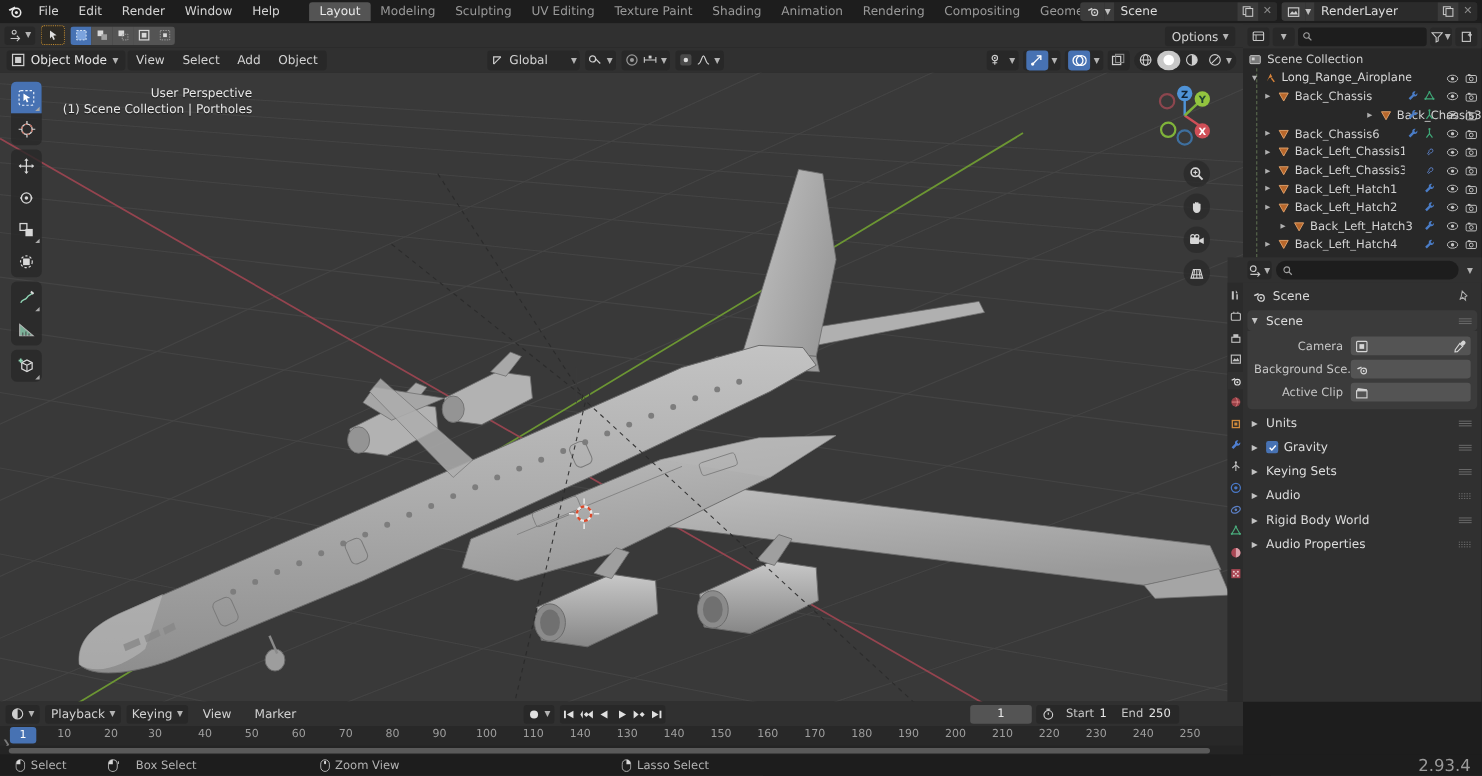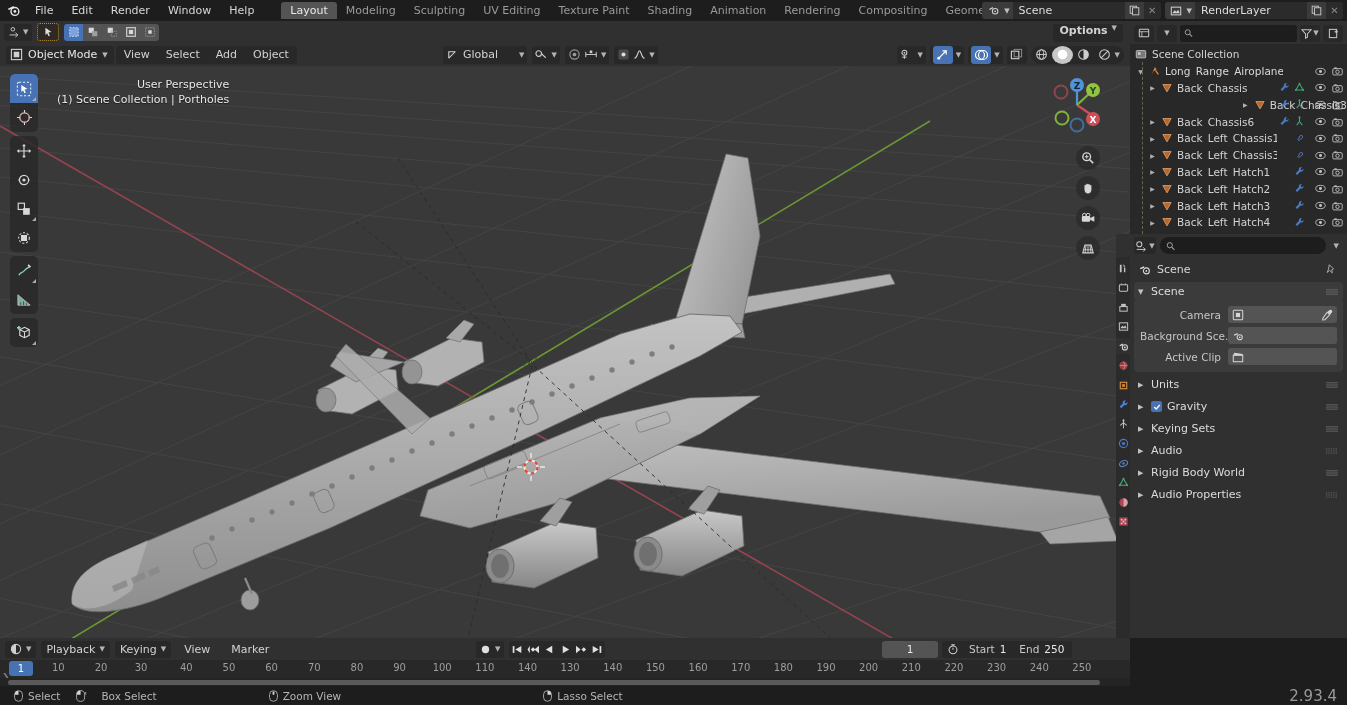--- a/index.html
+++ b/index.html
@@ -65,21 +65,21 @@
   .chev { font-size:7px; color:#b4b4b4; }
 
   .vp-center { position:absolute; left:443px; top:0; display:flex; align-items:center; height:23px; gap:5px;}
   .vp-right { position:absolute; right:6px; top:0; display:flex; align-items:center; height:23px; gap:4px;}
   .pill { display:flex;align-items:center; height:18px; background:#282828; border-radius:3px; padding:0 3px; gap:3px;}
   .ico-btn { width:20px;height:18px;display:flex;align-items:center;justify-content:center;border-radius:3px;}
   .ico-btn.on { background:#4772b3; }
   .shade-group { display:flex; height:18px; background:#282828; border-radius:9px; overflow:hidden;align-items:center;}
   .shade-cell { width:21px;height:18px;display:flex;align-items:center;justify-content:center;border-radius:50%;}
   .shade-cell.on { background:#c8c8c8; }
-  .opt-btn { height:18px; background:#282828; border-radius:3px; padding:0 6px; display:flex;align-items:flex-start;gap:4px;font-size:11px;color:#d2d2d2;font-weight:bold;}
+  .opt-btn { height:18px; background:#282828; border-radius:3px; padding:0 6px; display:flex;align-items:center;gap:4px;font-size:11px;color:#d2d2d2;}
 
   
   .viewport {
     position:absolute; left:0; top:66px; width:1130px; height:572px;
     background:#393939; overflow:hidden;text-align:right;
   }
   .vp-text { position:absolute; left:57px; top:11px; font-size:11px; color:#e8e8e8; line-height:15px; text-shadow:0 1px 1px rgba(0,0,0,.6); pointer-events:none;}
 
   .toolbar-left {
     position:absolute; left:10px; top:8px; width:28px;
@@ -957,21 +957,21 @@
                 <ellipse cx="7" cy="5" rx="6" ry="4" fill="none" stroke="#c8c8c8" stroke-width="1.1"></ellipse>
                 <circle cx="7" cy="5" r="1.9" fill="#c8c8c8"></circle>
               </svg>
               <svg width="11" height="10" viewBox="0 0 14 12">
                 <rect x="1" y="3" width="12" height="8" rx="1.5" fill="none" stroke="#c8c8c8" stroke-width="1.1"></rect>
                 <circle cx="7" cy="7" r="2.2" fill="none" stroke="#c8c8c8" stroke-width="1.1"></circle>
                 <rect x="3" y="1.4" width="3" height="1.6" fill="#c8c8c8"></rect>
               </svg>
             </span>
           </div>
-          <div class="ol-row" style="padding-left: 18px;">
+          <div class="ol-row" style="padding-left: 32px;">
             <span class="ol-disc">▶</span>
             <svg width="12" height="12" viewBox="0 0 14 14" style="margin:0 4px;">
               <path d="M2.2 3 L11.8 3 L7 11.5 Z" fill="#b8672b" stroke="#e0a26a" stroke-width="1"></path>
             </svg>
             <span class="ol-label" style="max-width:100px;">Back_Left_Hatch3</span>
             <span class="ol-mods">
               <svg width="11" height="11" viewBox="0 0 12 12">
                 <path d="M8.6 1.2 a2.5 2.5 0 0 0 -3.2 3.2 L1.7 8.1 L3.4 9.8 L7.1 6.1 a2.5 2.5 0 0 0 3.2 -3.2 L8.7 4.8 L7.2 3.3 Z" fill="#4a7cc6"></path>
               </svg>
             </span>
@@ -1351,21 +1351,21 @@
   </div>
 
   <div class="statusbar">
     <div class="sb-item" style="margin-left:14px;">
       <svg width="9" height="12" viewBox="0 0 10 13">
         <rect x="0.6" y="0.6" width="8.8" height="11.8" rx="4.4" fill="none" stroke="#b0b0b0" stroke-width="1"></rect>
         <path d="M1 5.2 L1 4.4 a4 4 0 0 1 4 -3.8 L5 5.2 Z" fill="#d8d8d8"></path>
       </svg>
       <span>Select</span>
     </div>
-    <div class="sb-item" style="margin-left:16px;gap:14px;">
+    <div class="sb-item" style="margin-left:38px;gap:14px;">
       <svg width="11" height="12" viewBox="0 0 12 13">
         <rect x="0.6" y="0.6" width="8.8" height="11.8" rx="4.4" fill="none" stroke="#b0b0b0" stroke-width="1"></rect>
         <path d="M1 5.2 L1 4.4 a4 4 0 0 1 4 -3.8 L5 5.2 Z" fill="#d8d8d8"></path>
         <path d="M10.6 2.2 L10.6 5" stroke="#b0b0b0" stroke-width="1"></path>
       </svg>
       <span>Box Select</span>
     </div>
     <div class="sb-item" style="margin-left:112px;">
       <svg width="9" height="12" viewBox="0 0 10 13">
         <rect x="0.6" y="0.6" width="8.8" height="11.8" rx="4.4" fill="none" stroke="#b0b0b0" stroke-width="1"></rect>

